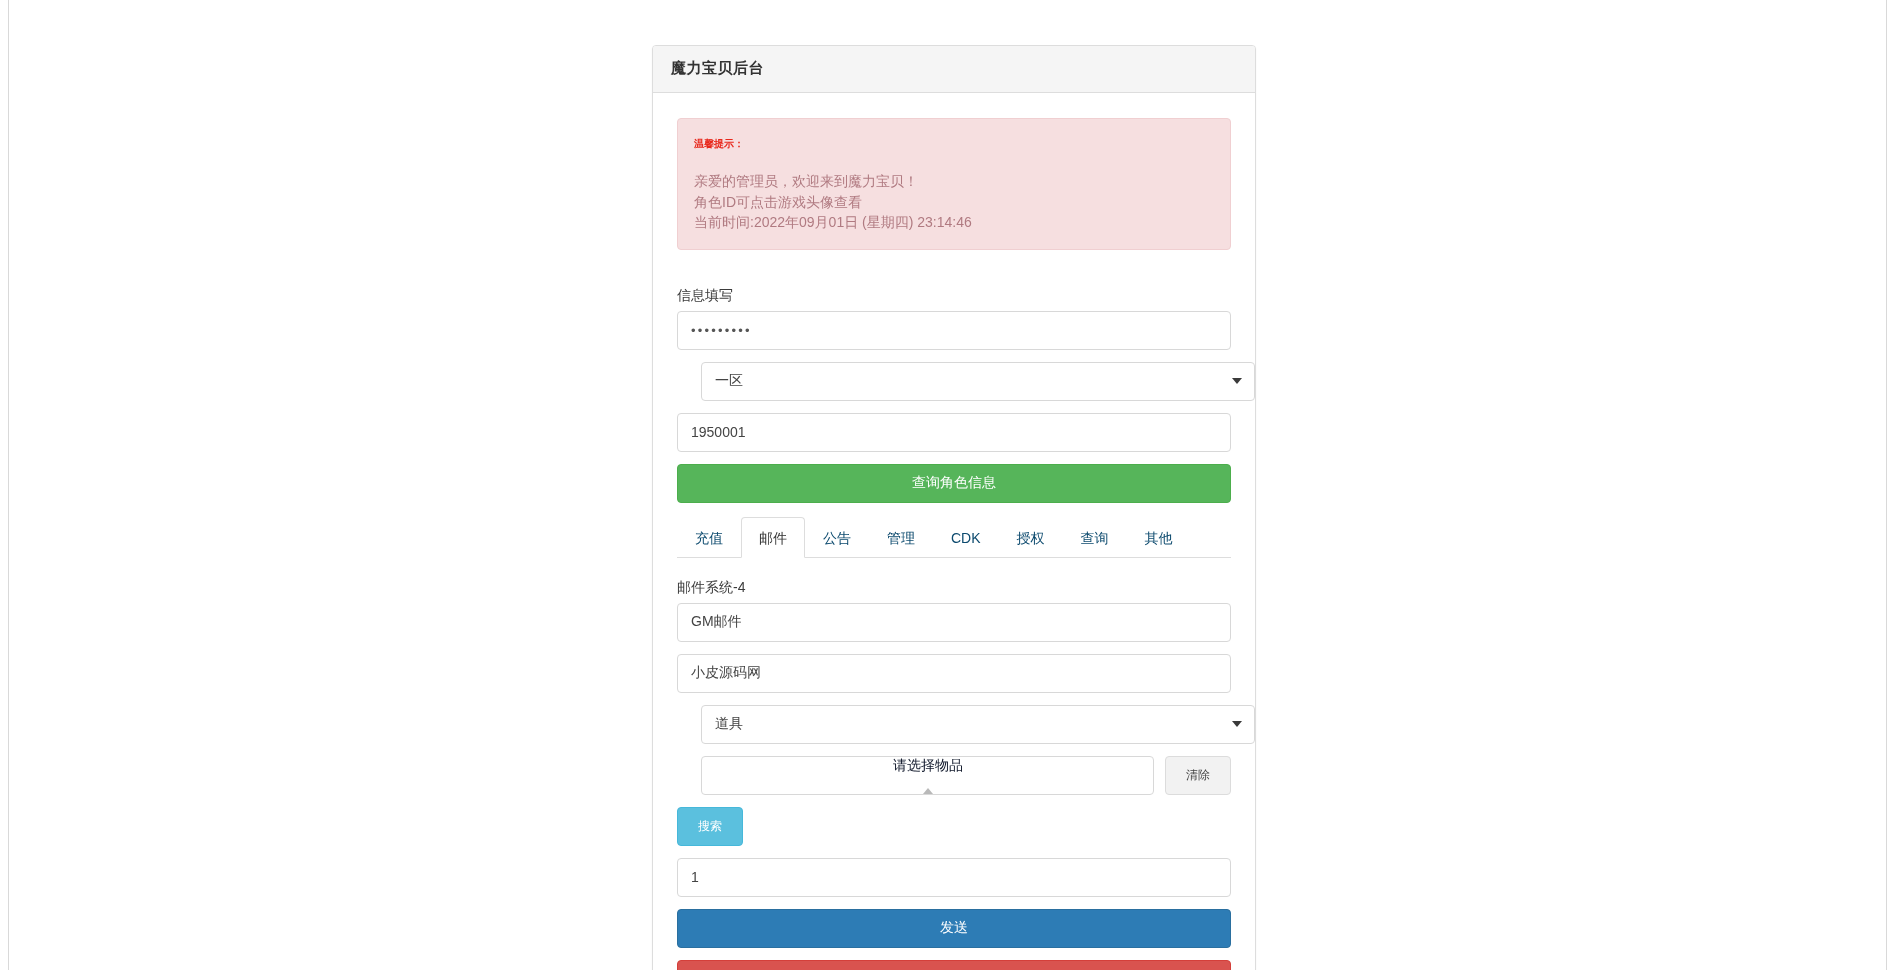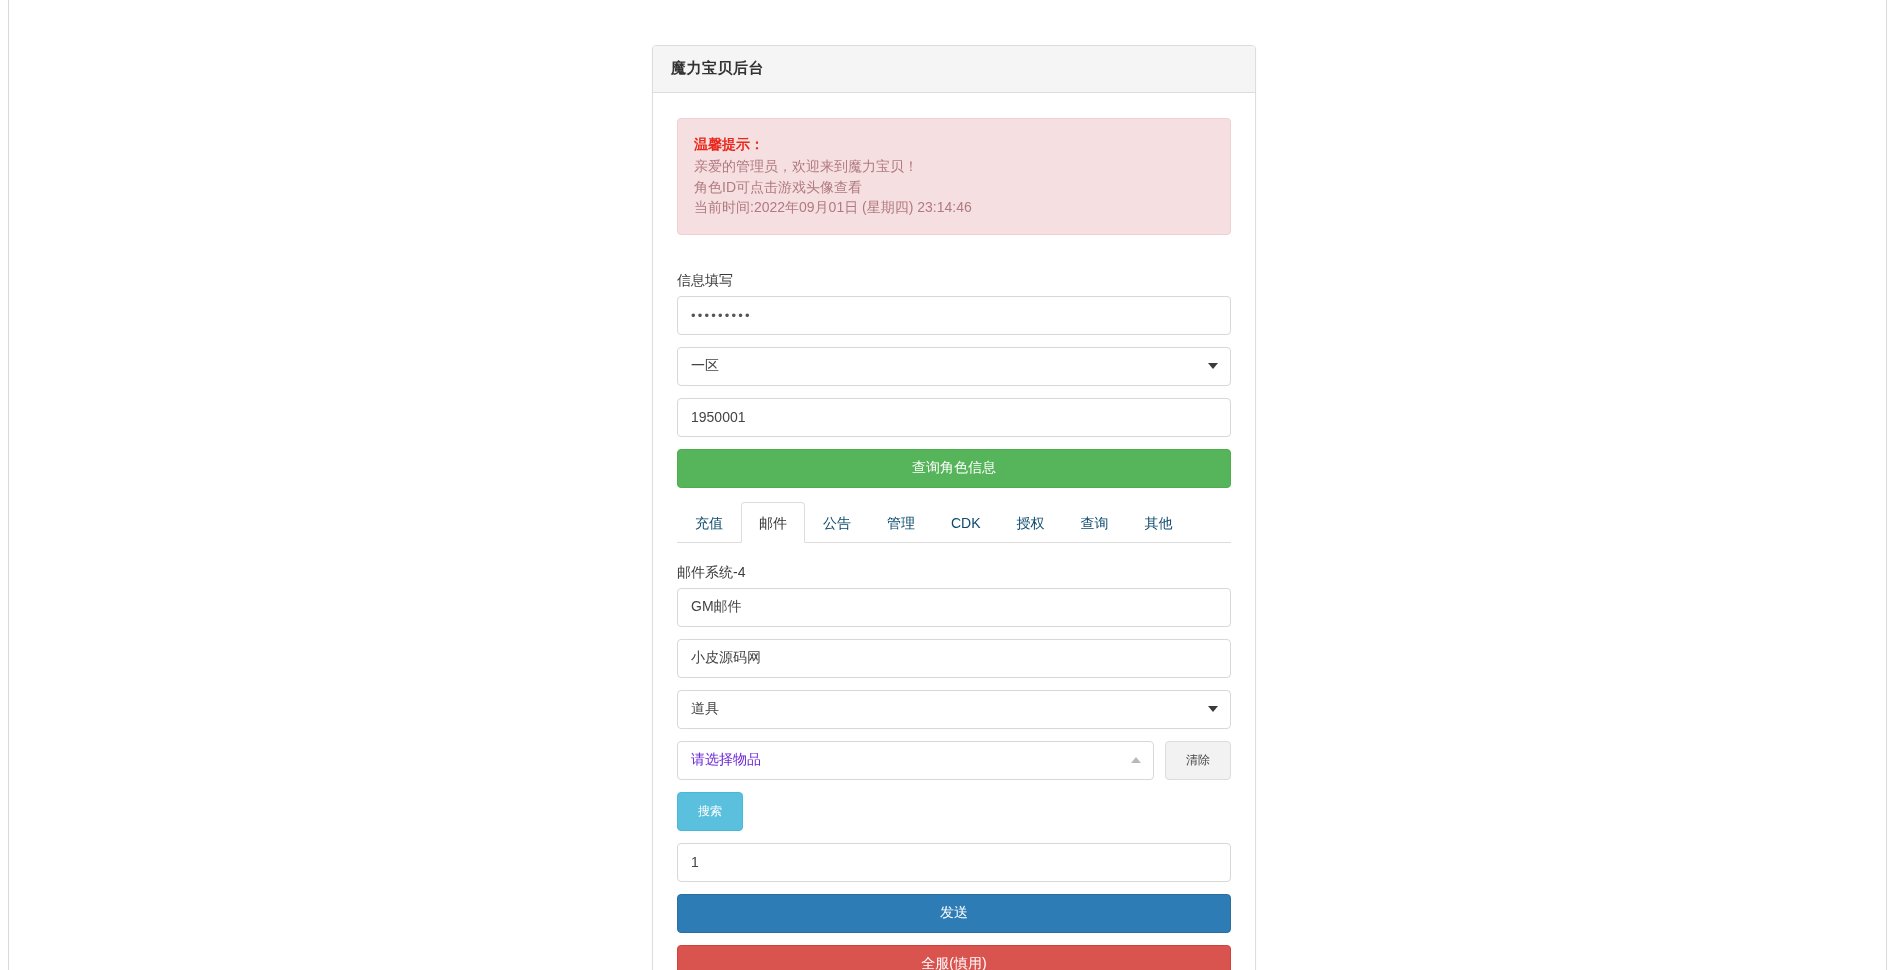--- a/index.html
+++ b/index.html
@@ -61,23 +61,23 @@
   .alert {
     background: #f6dfe0;
     border: 1px solid #f0cfd1;
     border-radius: 4px;
     padding: 14px 16px 16px 16px;
     margin-bottom: 36px;
   }
   .alert-title {
     color: #e8281c;
     font-weight: bold;
-    font-size: 14px;
+    font-size: 10px;
     line-height: 22px;
-    margin-bottom: 1px;
+    margin-bottom: 16px;
   }
   .alert-line {
     color: #b07a81;
     font-size: 14px;
     line-height: 20.5px;
   }
 
   .field-label {
     font-size: 14px;
     color: #3b3b3b;
@@ -94,29 +94,30 @@
     background: #ffffff;
     padding: 0 13px;
     font-size: 14px;
     color: #444444;
     font-family: "Liberation Sans", "DejaVu Sans", sans-serif;
     outline: none;
     display: flex;
     align-items: center;
     margin-bottom: 12px;
   }
-  .control.placeholder-text { color: #6d28d9; }
+  .control.placeholder-text { color: #0f172a; flex-direction: column; }
   .control.password-dots {
     letter-spacing: 2.2px;
     font-size: 13px;
     color: #555555;
   }
   .control.select-control {
     justify-content: space-between;
     padding-right: 12px;
+    margin-left: 24px;
   }
   .caret-down {
     width: 0; height: 0;
     border-left: 5px solid transparent;
     border-right: 5px solid transparent;
     border-top: 6px solid #3a3a3a;
   }
   .caret-up-light {
     width: 0; height: 0;
     border-left: 5px solid transparent;

